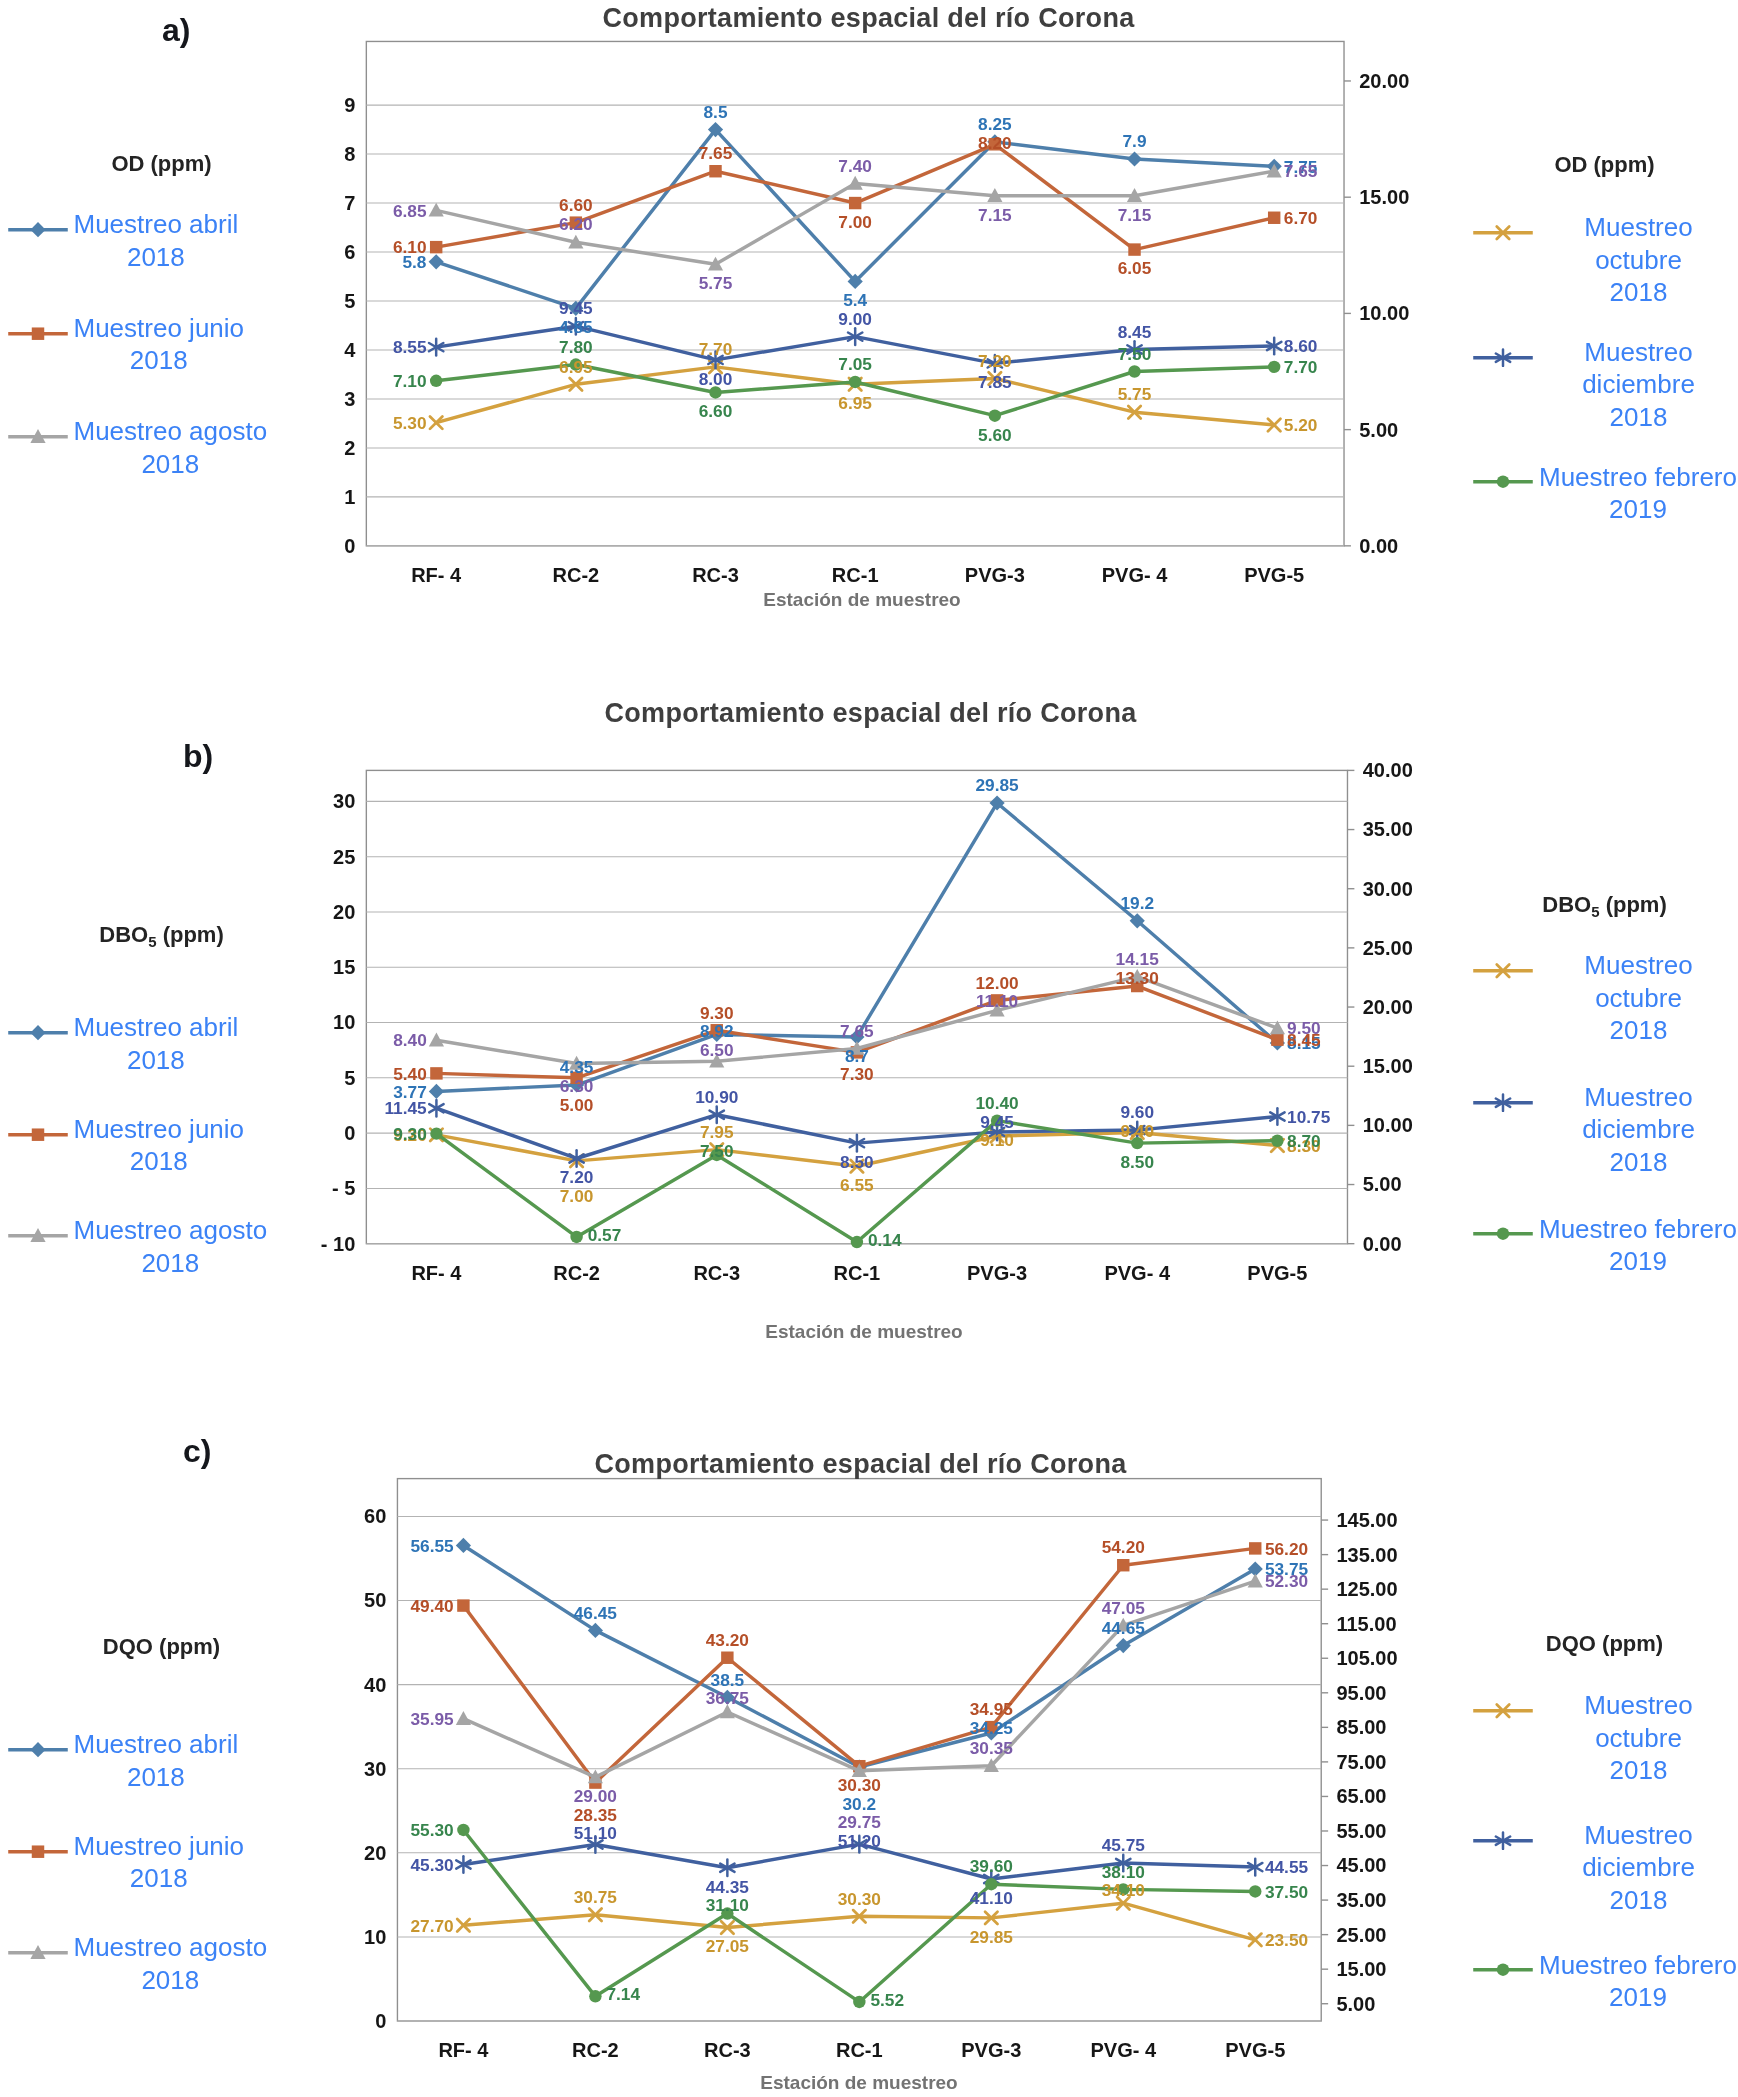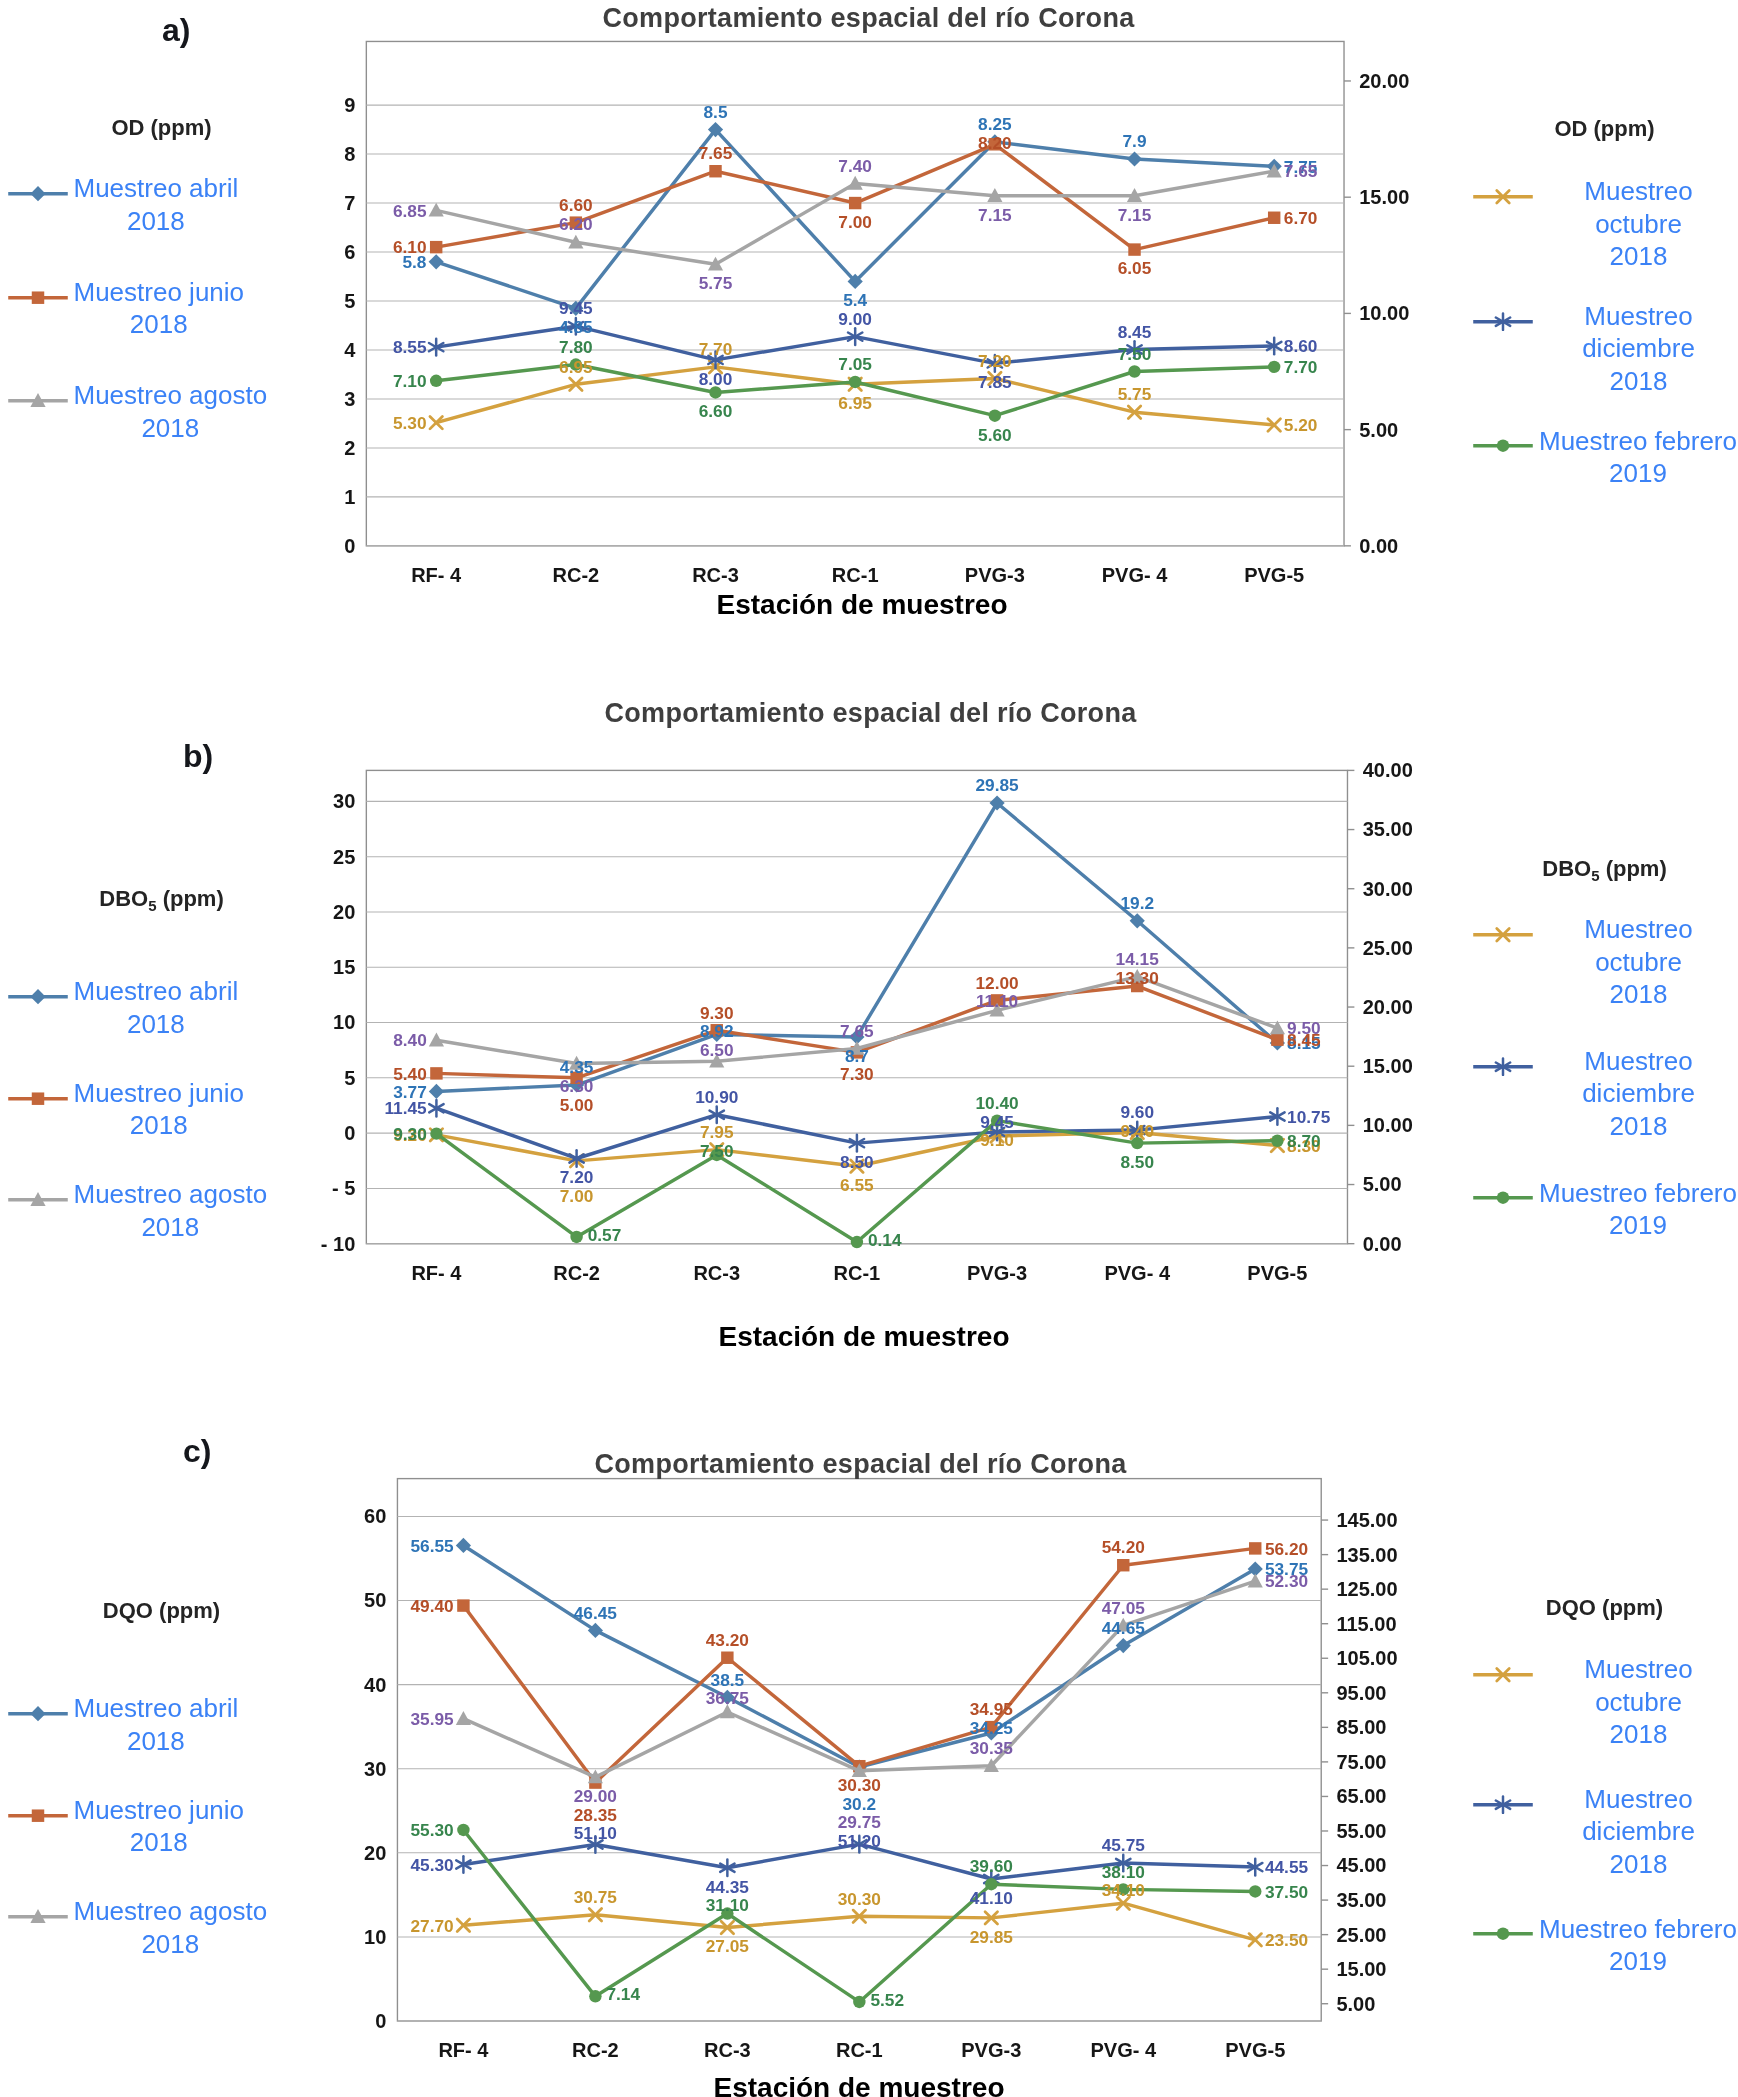--- a/index.html
+++ b/index.html
@@ -2,24 +2,24 @@
 <html style="font-size:11px"><head>
 <meta charset="utf-8">
 <style>
   html,body{margin:0;padding:0;background:#ffffff;}
   .page{position:relative;width:1738px;height:2097px;background:#ffffff;
         font-family:"Liberation Sans",sans-serif;overflow:hidden;}
   #charts-svg{position:absolute;left:0;top:0;}
   .chart-title{position:absolute;width:857px;text-align:center;font-size:27px;
                font-weight:bold;color:#3f3f3f;letter-spacing:0.3px;}
   .panel-letter{position:absolute;font-size:32px;font-weight:bold;color:#15171c;}
-  .xtitle{position:absolute;width:442px;text-align:center;font-size:28px;
-          font-weight:bold;color:#000000;}
+  .xtitle{position:absolute;width:442px;text-align:center;font-size:19px;
+          font-weight:bold;color:#737373;}
   .legend{position:absolute;display:flex;flex-direction:column;align-items:center;}
-  .ltitle{font-size:22px;font-weight:bold;color:#242424;text-align:center;}
+  .ltitle{font-size:22px;font-weight:bold;color:#242424;text-align:center;margin-top:36px;}
   .ltitle sub{font-size:15px;}
   .entry{display:flex;align-self:flex-start;align-items:flex-start;}
   .swatch{flex:0 0 68px;padding-top:11.7px;}
   .etext{font-size:26px;color:#3b82f6;text-align:center;line-height:1.24;}
 </style>
 </head>
 <body>
 
 <div class="page">
 

